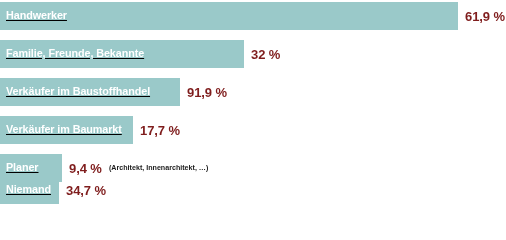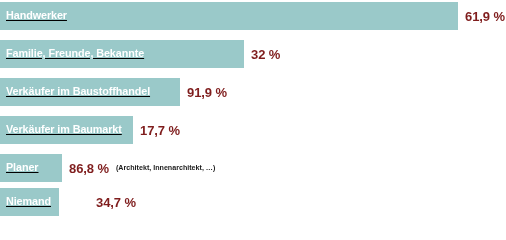--- a/index.html
+++ b/index.html
@@ -101,25 +101,25 @@
       <span class="bar-label">Verkäufer im Baumarkt</span>
     </div>
     <span class="value">17,7 %</span>
     <span class="note"></span>
   </div>
 
   <div class="row" style="top:154px;">
     <div class="bar" style="width:62px;">
       <span class="bar-label">Planer</span>
     </div>
-    <span class="value">86,8 %</span>
+    <span class="value">9,4 %</span>
     <span class="note">(Architekt, Innenarchitekt, …)</span>
   </div>
 
-  <div class="row" style="top:188px;gap:30px;">
+  <div class="row" style="top:176px;">
     <div class="bar" style="width:59px;">
       <span class="bar-label">Niemand</span>
     </div>
     <span class="value">34,7 %</span>
     <span class="note"></span>
   </div>
 
 </div>
 
 </body></html>

